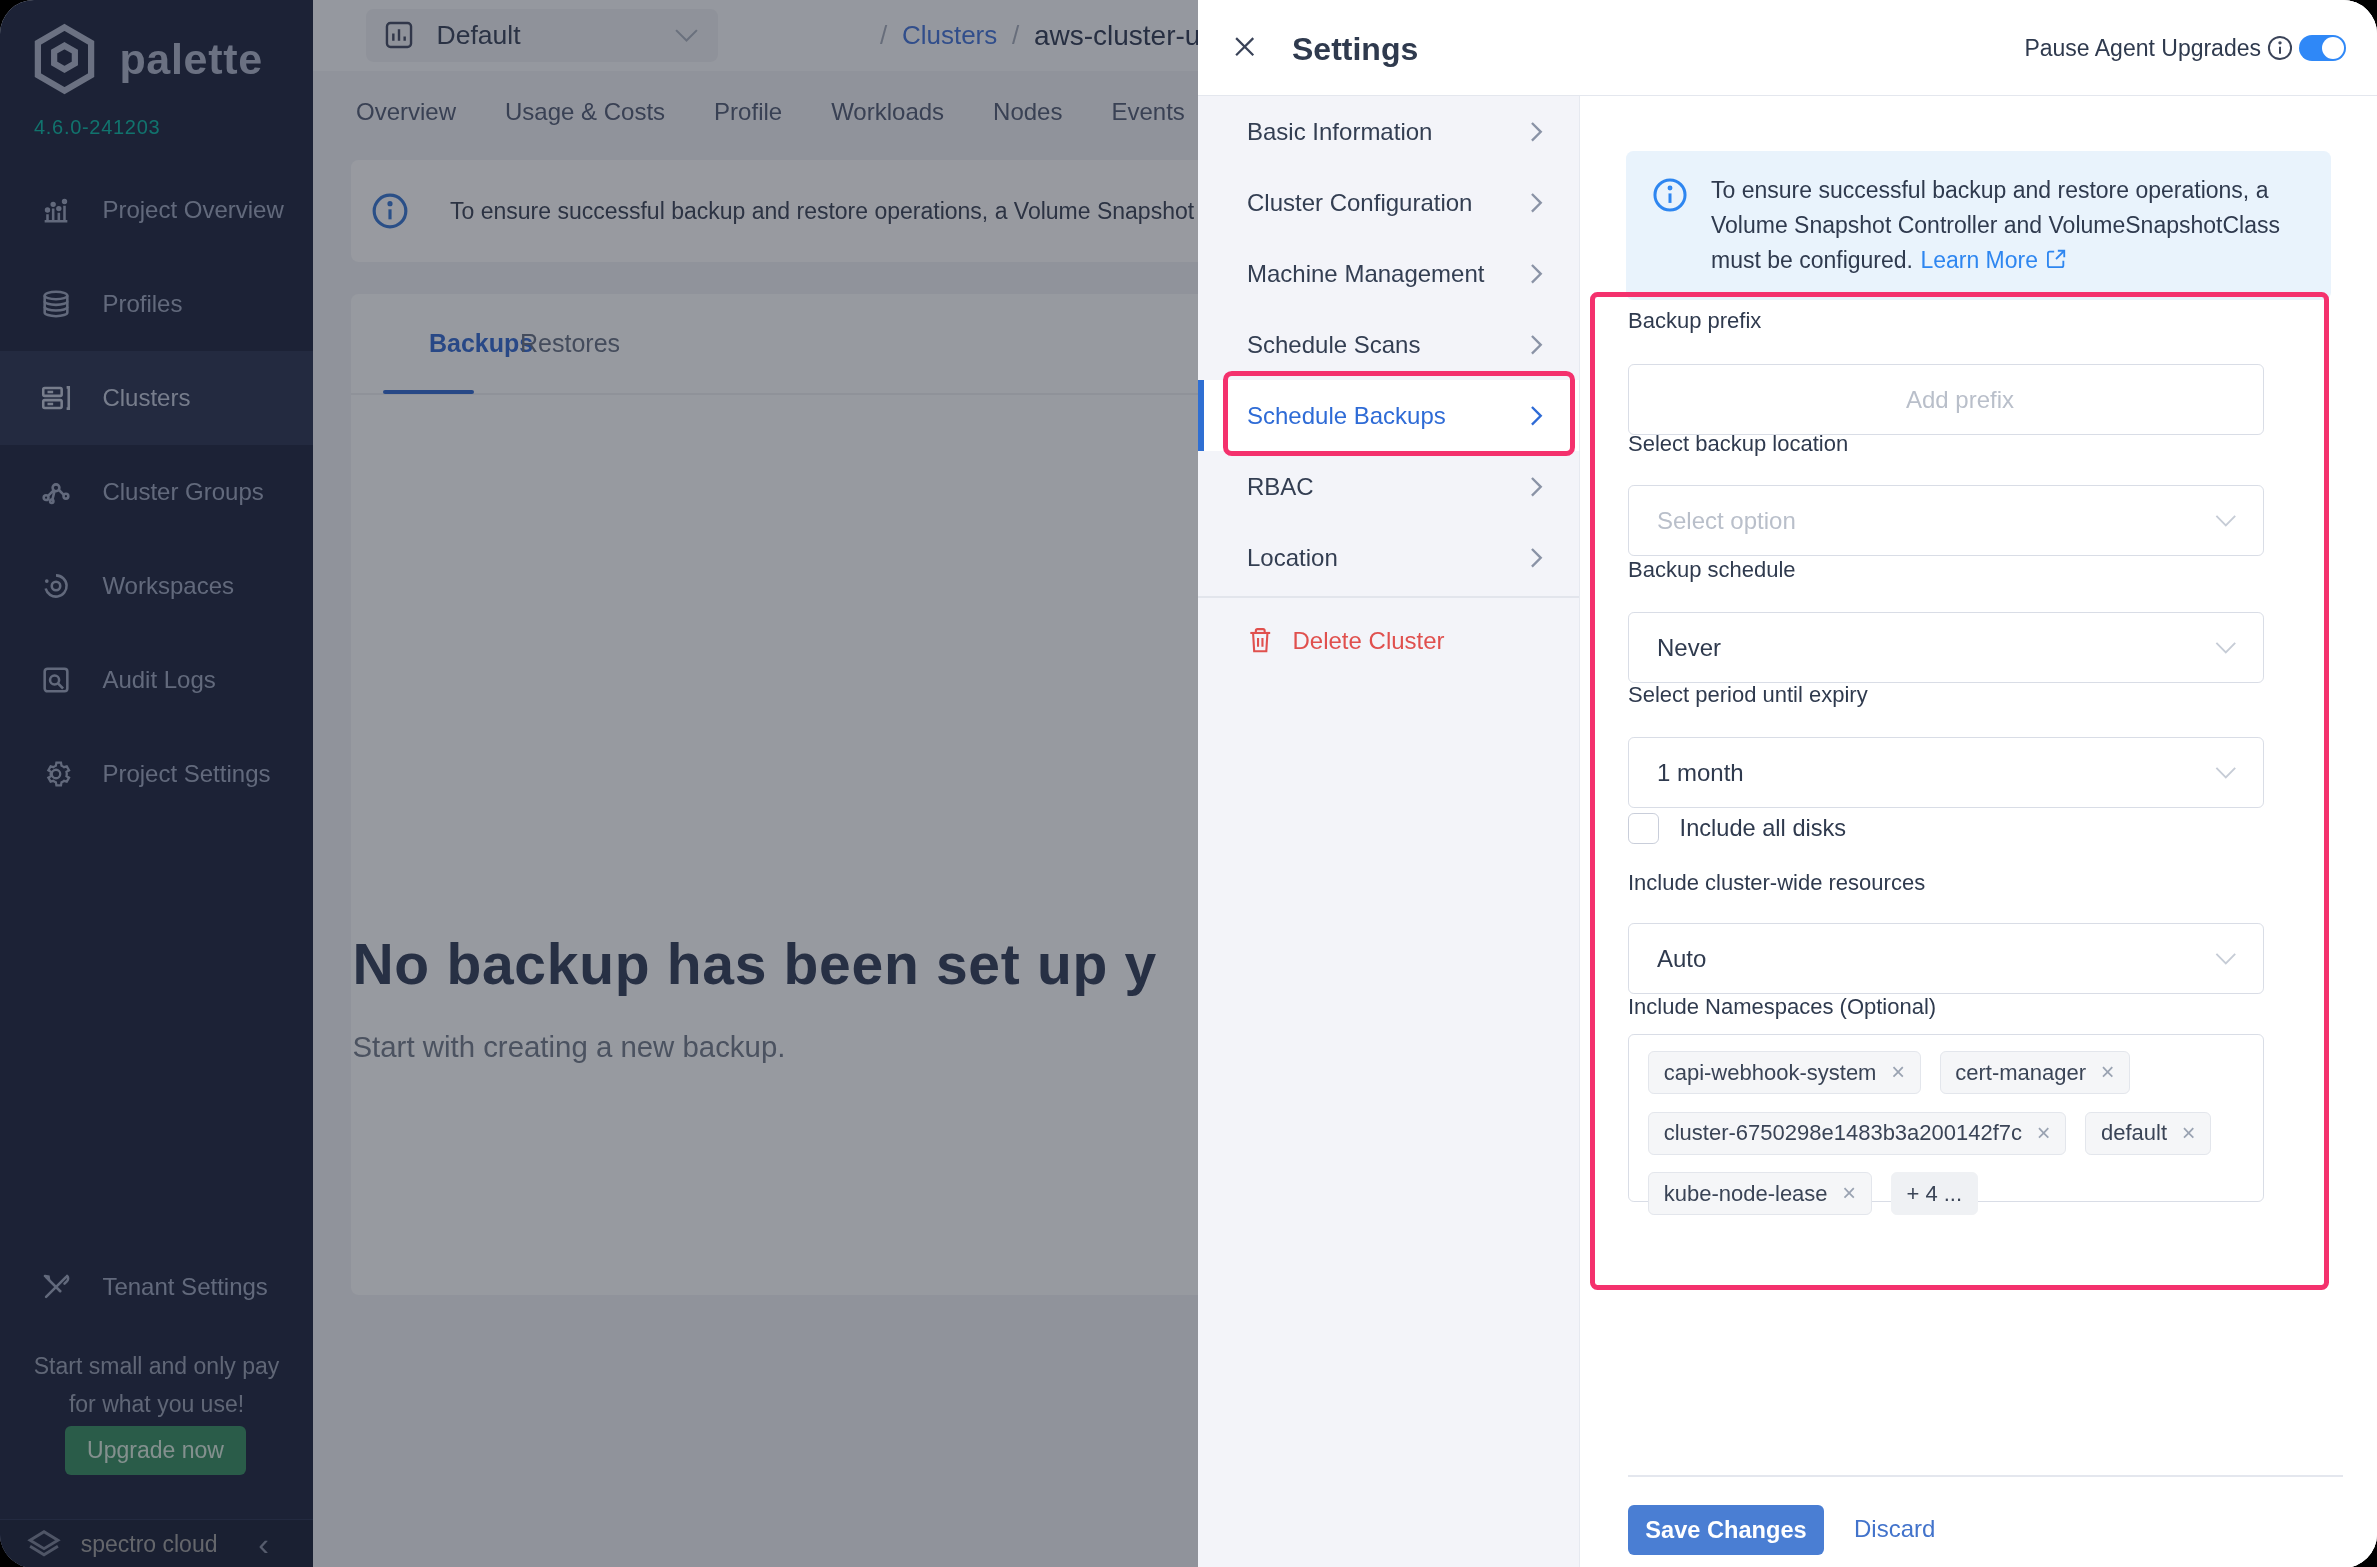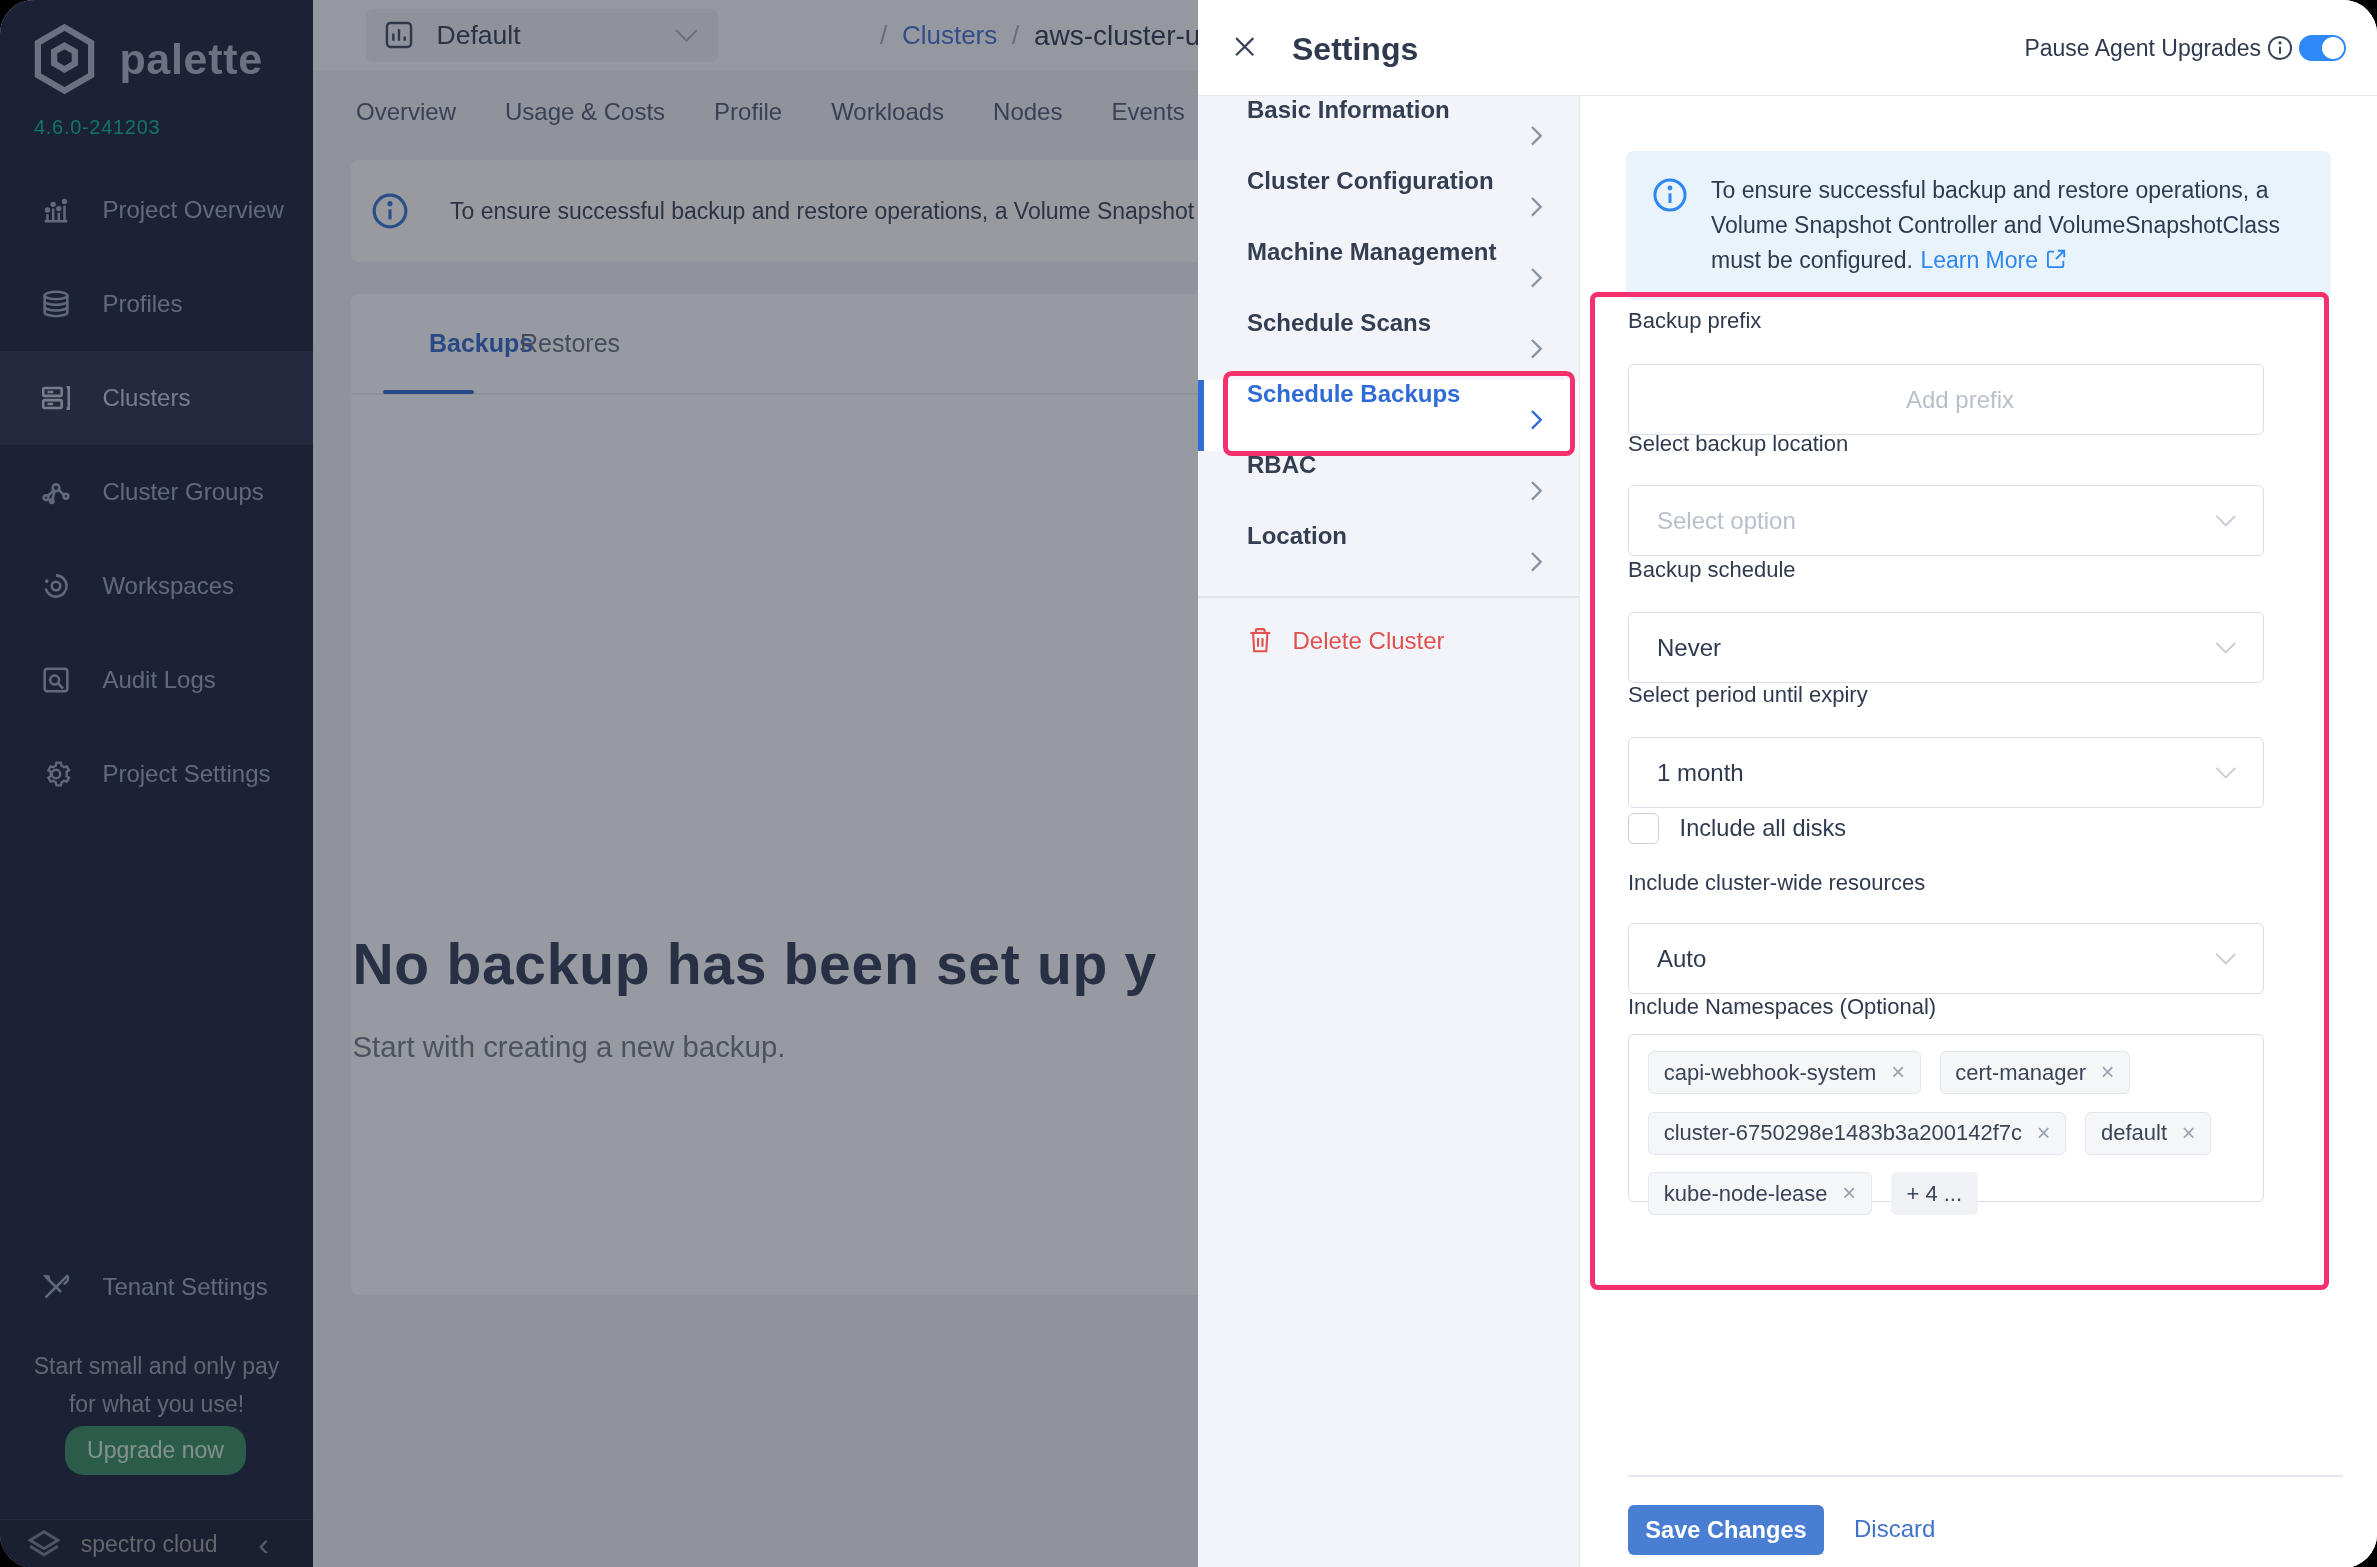--- a/index.html
+++ b/index.html
@@ -13,21 +13,21 @@
   .logo-row { position:absolute; left:29.4px; top:22px; display:flex; align-items:center; gap:19px; color:#AFB6CA; }
   .logo-mark { width:71px; height:74px; }
   .logo-text { font-size:43px; font-weight:600; letter-spacing:0.7px; color:#AFB6CA; }
   .version { position:absolute; left:34px; top:116px; font-size:20px; color:#14b8a6; letter-spacing:0.7px; }
   .nav { position:absolute; left:0; top:163px; width:100%; }
   .nav-item { height:94px; display:flex; align-items:center; padding-left:38px; gap:29.4px; color:#9FA8BF; font-size:24px; }
   .nav-item.selected { background:#323B58; color:#C3CADB; }
   .nav-item .ico { width:35px; height:35px; flex:0 0 35px; display:flex; align-items:center; justify-content:center; }
   .tenant { position:absolute; left:0; top:1240px; width:100%; }
   .promo { position:absolute; left:0; top:1347px; width:100%; text-align:center; color:#9BA3B6; font-size:23px; line-height:38px; }
-  .upgrade-btn { position:absolute; left:65px; top:1426px; width:181px; height:49px; background:#3E9168; border:none; border-radius:19px; color:#D9EBDF; font-size:23px; font-family:inherit; }
+  .upgrade-btn { position:absolute; left:65px; top:1426px; width:181px; height:49px; background:#3E9168; border:none; border-radius:6px; color:#D9EBDF; font-size:23px; font-family:inherit; }
   .side-footer { position:absolute; left:0; bottom:0; width:100%; height:49px; border-top:1.5px solid #333C58; background:#232A41; display:flex; align-items:center; }
   .side-footer .brand-logo { margin-left:25px; width:38px; height:34px; color:#7E8699; }
   .side-footer .brand-text { margin-left:17.7px; font-size:23px; color:#a3a3a3; }
   .side-footer .collapse { margin-left:auto; margin-right:44px; color:#8A92A6; font-size:32px; }
 
   
   .topbar { position:absolute; left:313px; top:0; right:0; height:71px; background:#F7F8FB; }
   .project-pill { position:absolute; left:53px; top:8.8px; width:352px; height:53px; background:#ECEEF3; border-radius:7.4px; display:flex; align-items:center; }
   .project-pill .pico { margin-left:16px; width:34px; height:34px; color:#4A5269; }
   .project-pill .plabel { margin-left:20.6px; font-size:26.5px; color:#3F4960; }
@@ -61,21 +61,21 @@
   .drawer-header { position:absolute; left:0; top:0; width:100%; height:96px; border-bottom:1.5px solid #E4E7EE; background:#fff; }
   .close-btn { position:absolute; left:32px; top:32px; width:29.4px; height:29.4px; color:#3A4358; }
   .drawer-title { position:absolute; left:94px; top:31px; font-size:32px; font-weight:600; color:#2F3A4E; }
   .pause-wrap { position:absolute; right:32px; top:0; height:96px; display:flex; align-items:center; gap:5px; }
   .pause-label { font-size:23px; font-weight:500; color:#2F3A4E; }
   .pause-info { width:28px; height:28px; color:#3A4358; }
   .toggle { width:47px; height:26.5px; background:#2F88F7; border-radius:13.2px; position:relative; }
   .toggle .knob { position:absolute; right:2.2px; top:2.2px; width:22px; height:22px; background:#fff; border-radius:50%; }
 
   .drawer-nav { position:absolute; left:0; top:96px; width:382px; bottom:0; background:#F3F4F9; border-right:1.5px solid #E6E9F0; }
-  .dnav-item { position:relative; height:71px; display:flex; align-items:flex-start; padding:0 35px 0 49px; font-size:24px; font-weight:700; color:#333E52;flex-direction:column; }
+  .dnav-item { position:relative; height:71px; display:flex; align-items:center; padding:0 35px 0 49px; font-size:24px; font-weight:400; color:#333E52; }
   .dnav-item .chev { margin-left:auto; width:14.7px; height:23.6px; color:#8A93A6; }
   .dnav-item.selected { background:#FFFFFF; color:#2E6BD6; }
   .dnav-item.selected::before { content:""; position:absolute; left:0; top:0; bottom:0; width:5.9px; background:#2F6FD3; }
   .pink-nav-box { position:absolute; left:25px; top:275px; width:352px; height:85px; border:5.2px solid #F4316D; border-radius:8.8px; pointer-events:none; }
   .dnav-divider { position:absolute; left:0; top:500px; width:100%; height:1.5px; background:#E2E5EC; }
   .delete-row { position:absolute; left:0; top:515px; width:100%; height:59px; display:flex; align-items:center; padding-left:49px; gap:19px; color:#E0504E; font-size:24px; font-weight:500; }
   .delete-row .tico { width:26.5px; height:29.4px; }
 
   .drawer-content { position:absolute; left:382px; top:96px; right:0; bottom:0; background:#fff; }
   .alert { position:absolute; left:46px; top:55px; width:705px; min-height:122px; background:#E9F3FC; border-radius:7.4px; display:flex; padding:22px 25px; }

